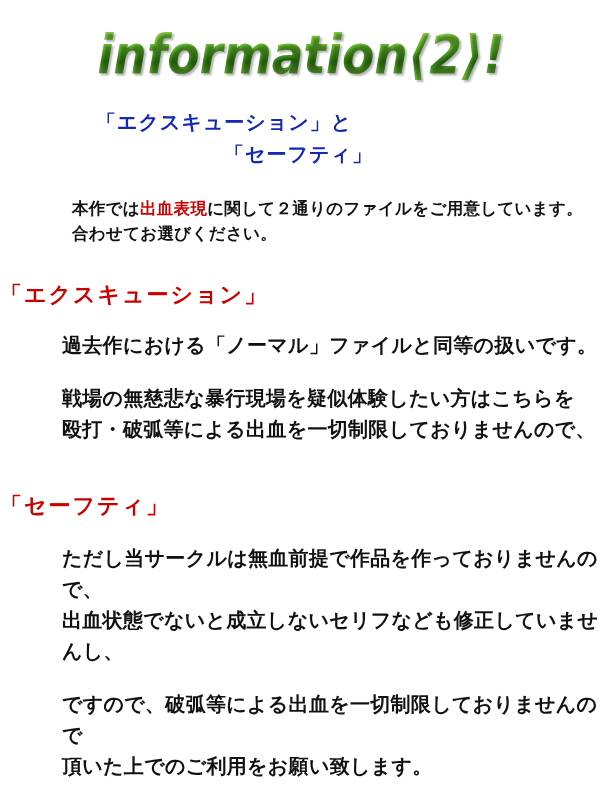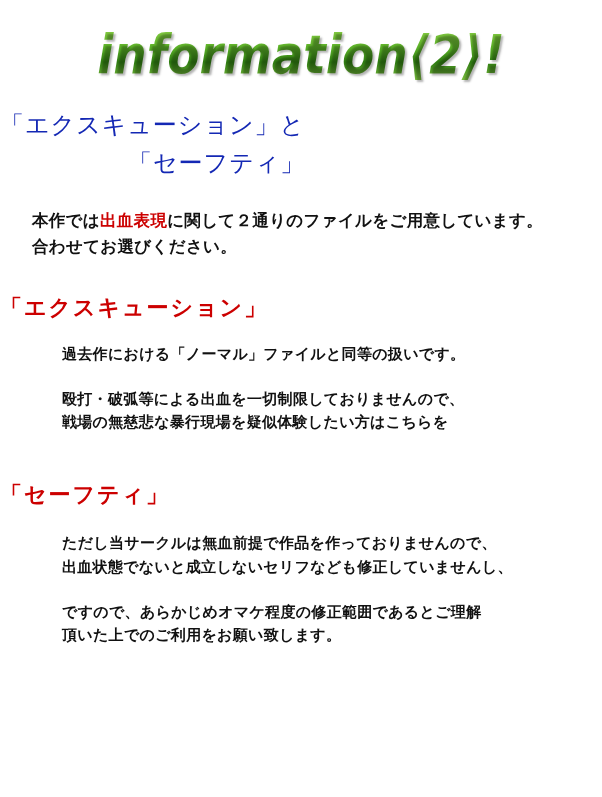--- a/index.html
+++ b/index.html
@@ -39,35 +39,36 @@
     -webkit-text-fill-color: transparent;
     text-shadow: 2px 2px 2px rgba(0,0,0,0.30);
     line-height: 1.1;
     transform: scaleY(1.12);
     transform-origin: center top;
   }
 
   
   .subtitle {
     margin-top: 28px;
+    padding-left: 96px;
     color: #1428b4;
-    font-size: 24px;
-    font-weight: normal;
+    font-size: 20px;
+    font-weight: bold;
     letter-spacing: 1px;
     line-height: 1.6;
   }
   .subtitle .line2 {
     display: block;
     padding-left: 128px;
   }
 
   
   .intro {
     margin-top: 26px;
-    padding-left: 32px;
+    padding-left: 72px;
     font-size: 16.5px;
     font-weight: bold;
     color: #111111;
     line-height: 1.52;
     letter-spacing: 0.3px;
   }
   .red {
     color: #cc0000;
   }
 
@@ -78,21 +79,21 @@
     font-size: 22px;
     font-weight: bold;
     letter-spacing: 2px;
   }
   .section-head.h2 {
     margin-top: 46px;
   }
 
   .para {
     padding-left: 62px;
-    font-size: 15px;
+    font-size: 20px;
     font-weight: bold;
     color: #111111;
     line-height: 1.55;
     letter-spacing: 0.3px;
   }
   .para.p-first {
     margin-top: 20px;
   }
   .para.p-gap {
     margin-top: 22px;
@@ -115,30 +116,30 @@
   <div class="intro">
     <div><span>本作では</span><span class="red">出血表現</span><span>に関して２通りのファイルをご用意しています。</span></div>
     <div>合わせてお選びください。</div>
   </div>
 
   <div class="section-head">「エクスキューション」</div>
 
   <div class="para p-first">過去作における「ノーマル」ファイルと同等の扱いです。</div>
 
   <div class="para p-gap">
+    <div>戦場の無慈悲な暴行現場を疑似体験したい方はこちらを</div>
     <div>殴打・破弧等による出血を一切制限しておりませんので、</div>
-    <div>戦場の無慈悲な暴行現場を疑似体験したい方はこちらを</div>
   </div>
 
   <div class="section-head h2">「セーフティ」</div>
 
 
   <div class="para p-gap">
     <div>ただし当サークルは無血前提で作品を作っておりませんので、</div>
     <div>出血状態でないと成立しないセリフなども修正していませんし、</div>
   </div>
 
   <div class="para p-gap">
-    <div>ですので、あらかじめオマケ程度の修正範囲であるとご理解</div>
+    <div>ですので、破弧等による出血を一切制限しておりませんので</div>
     <div>頂いた上でのご利用をお願い致します。</div>
   </div>
 
 </div>
 
 </body></html>

